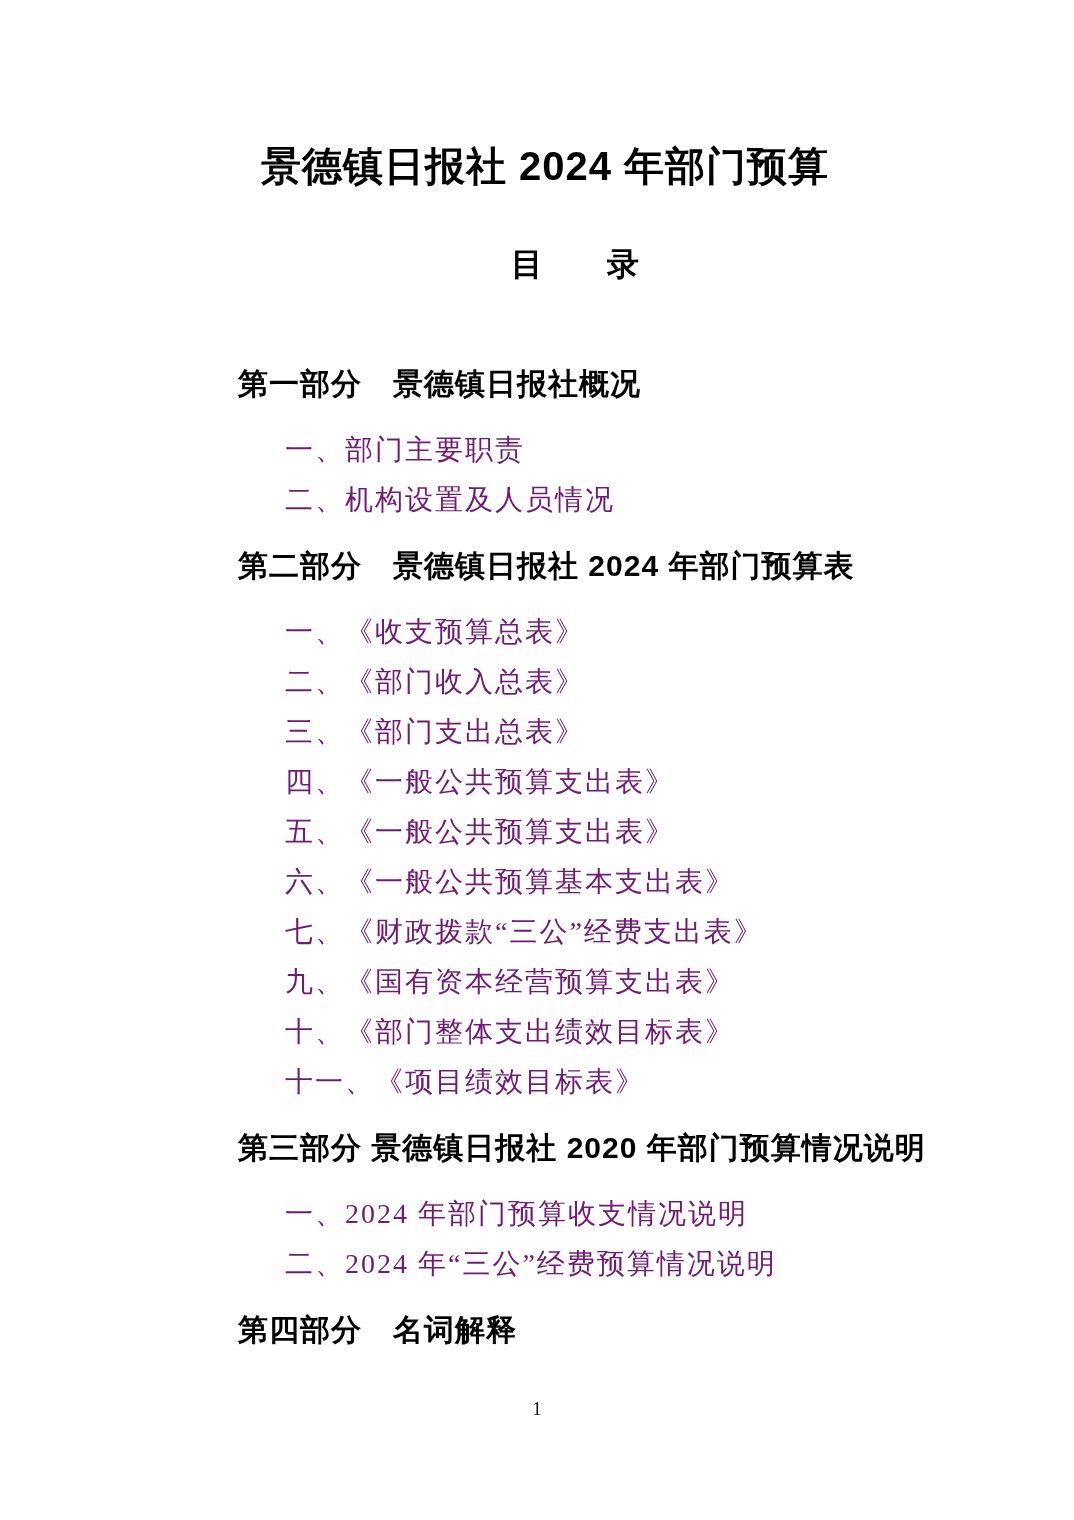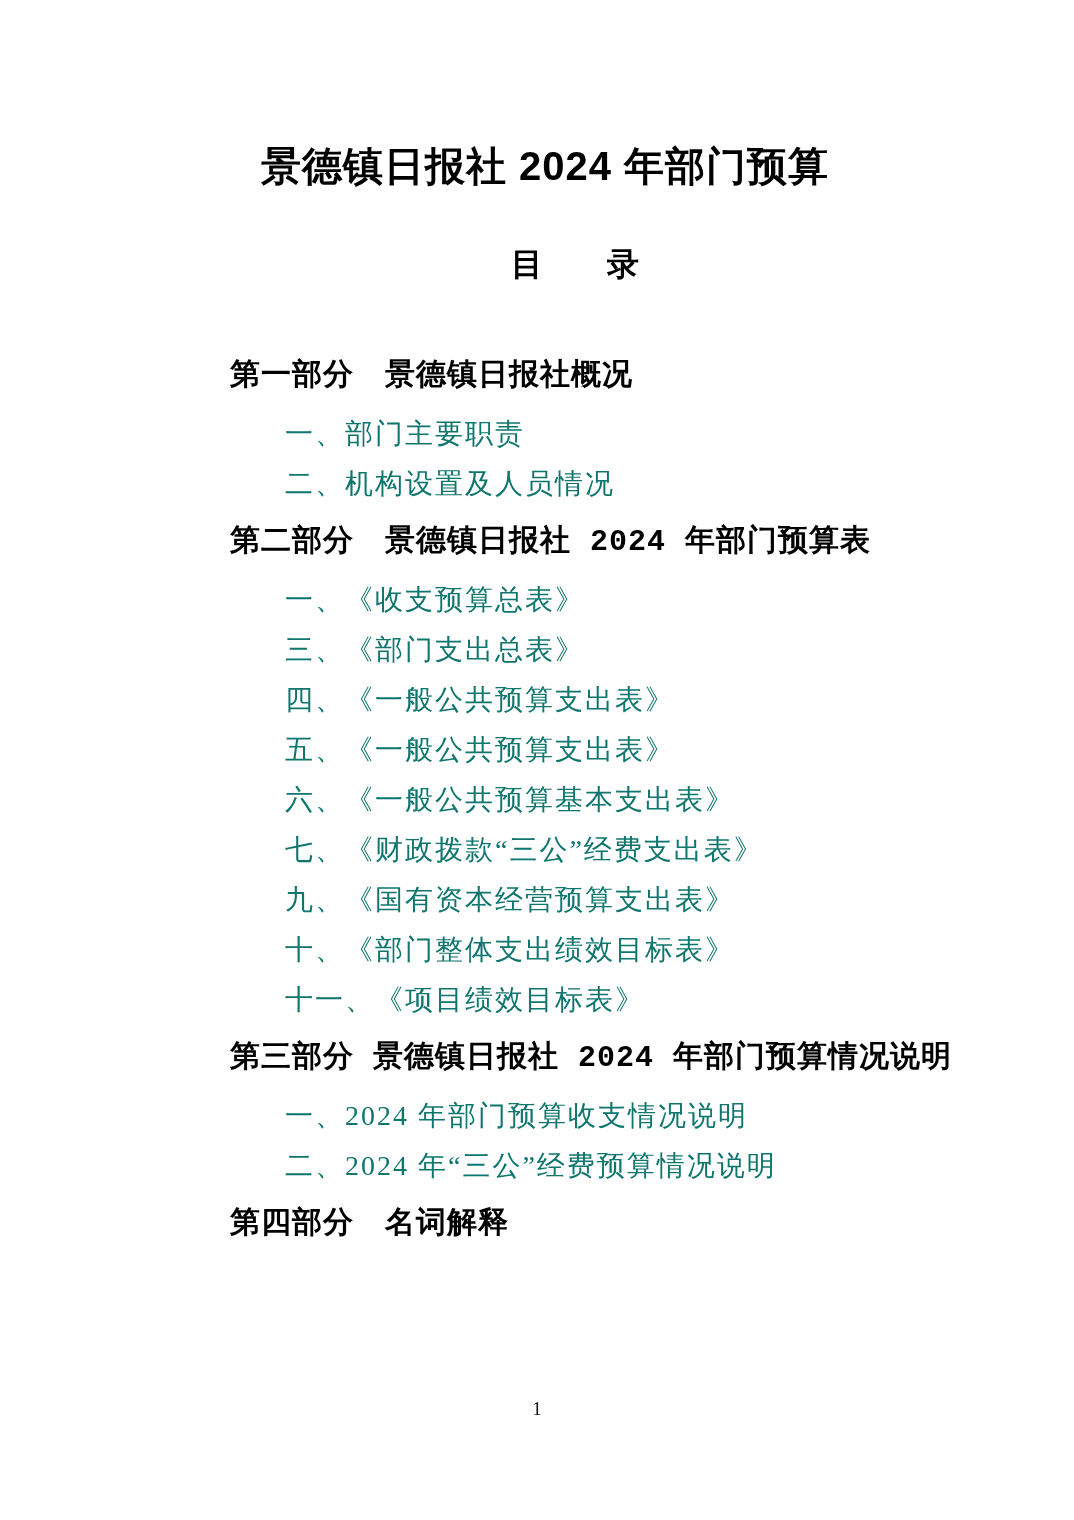--- a/index.html
+++ b/index.html
@@ -39,38 +39,38 @@
     white-space: pre;
     margin-left: 38px;
   }
   .content {
     position: absolute;
     top: 343px;
     left: 0;
     right: 0;
   }
   .sec-heading {
-    margin: 8px;
+    margin: 16px;
     padding-left: 222px;
-    font-family: Liberation Mono, monospace;
+    font-family: Liberation Sans, sans-serif;
     font-weight: bold;
     font-size: 30px;
     line-height: 50px;
     letter-spacing: 1px;
     white-space: pre;
   }
   .toc-item {
     margin: 0;
     padding-left: 285px;
     font-family: "Liberation Serif", serif;
     font-weight: normal;
     font-size: 28px;
     line-height: 50px;
     letter-spacing: 2px;
-    color: #0f766e;
+    color: #701a75;
     white-space: pre;
   }
   .page-number {
     position: absolute;
     top: 1398px;
     left: 0;
     width: 100%;
     text-align: center;
     font-family: "Liberation Serif", serif;
     font-size: 19px;
@@ -87,30 +87,31 @@
   <div class="toc-heading">目　　录</div>
 
   <div class="content">
 
     <div class="sec-heading">第一部分　景德镇日报社概况</div>
     <div class="toc-item">一、部门主要职责</div>
     <div class="toc-item">二、机构设置及人员情况</div>
 
     <div class="sec-heading">第二部分　景德镇日报社 2024 年部门预算表</div>
     <div class="toc-item">一、《收支预算总表》</div>
+    <div class="toc-item">二、《部门收入总表》</div>
     <div class="toc-item">三、《部门支出总表》</div>
     <div class="toc-item">四、《一般公共预算支出表》</div>
     <div class="toc-item">五、《一般公共预算支出表》</div>
     <div class="toc-item">六、《一般公共预算基本支出表》</div>
     <div class="toc-item">七、《财政拨款“三公”经费支出表》</div>
     <div class="toc-item">九、《国有资本经营预算支出表》</div>
     <div class="toc-item">十、《部门整体支出绩效目标表》</div>
     <div class="toc-item">十一、《项目绩效目标表》</div>
 
-    <div class="sec-heading">第三部分 景德镇日报社 2024 年部门预算情况说明</div>
+    <div class="sec-heading">第三部分 景德镇日报社 2020 年部门预算情况说明</div>
     <div class="toc-item">一、2024 年部门预算收支情况说明</div>
     <div class="toc-item">二、2024 年“三公”经费预算情况说明</div>
 
     <div class="sec-heading">第四部分　名词解释</div>
 
   </div>
 
   <div class="page-number">1</div>
 
 </div>

